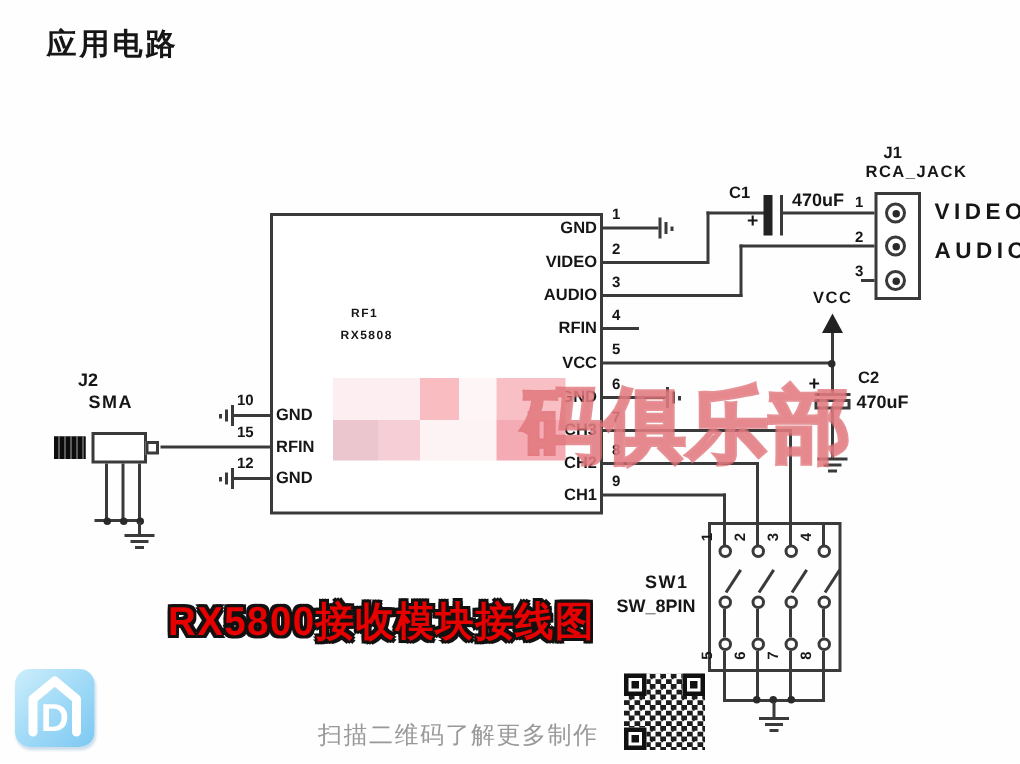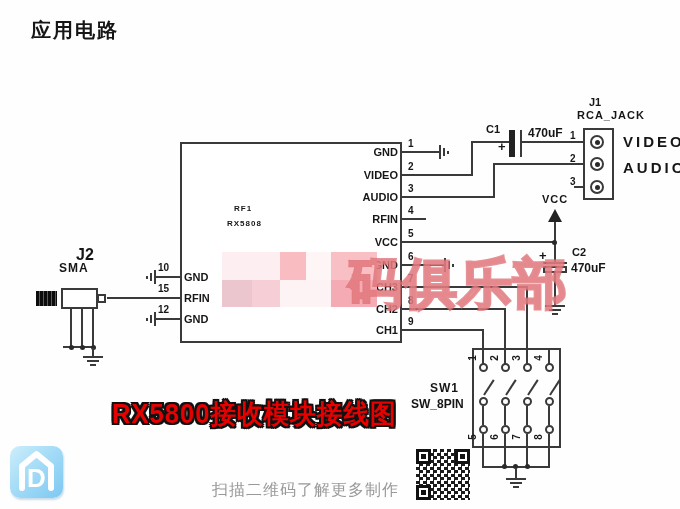--- a/index.html
+++ b/index.html
@@ -144,21 +144,21 @@
   <div class="ring" style="left:590px;top:157px;width:14px;height:14px"></div>
   <div class="dot" style="left:595px;top:162px"></div>
   <div class="ring" style="left:590px;top:180px;width:14px;height:14px"></div>
   <div class="dot" style="left:595px;top:185px"></div>
   <span class="num" style="left:570px;top:131px">1</span>
   <span class="num" style="left:570px;top:154px">2</span>
   <span class="num" style="left:570px;top:177px">3</span>
   <div class="lbl" style="left:623px;top:134px;font-size:15px;letter-spacing:3px;font-weight:600">VIDEO</div>
   <div class="lbl" style="left:623px;top:160px;font-size:15px;letter-spacing:3px;font-weight:600">AUDIO_</div>
 
-  <div class="lbl" style="left:76px;top:247px;font-size:16px">J2</div>
+  <div class="lbl" style="left:52px;top:247px;font-size:12px">J2</div>
   <div class="lbl" style="left:59px;top:262px;font-size:12px;letter-spacing:1px">SMA</div>
   <div class="abs" style="left:36px;top:291px;width:21px;height:15px;background:#181818;background-image:repeating-linear-gradient(90deg,#0c0c0c 0 3px,#5a5a5a 3px 4px)"></div>
   <div class="abs" style="left:61px;top:288px;width:37px;height:21px;border:2px solid #3a3a3a;box-sizing:border-box;background:#fff"></div>
   <div class="abs" style="left:97px;top:294px;width:9px;height:9px;border:2px solid #3a3a3a;box-sizing:border-box;background:#fff"></div>
   <i class="w" style="left:70px;top:309px;width:2px;height:38px"></i>
   <i class="w" style="left:81px;top:309px;width:2px;height:38px"></i>
   <i class="w" style="left:92px;top:309px;width:2px;height:38px"></i>
   <i class="w" style="left:63px;top:346px;width:32px;height:2px"></i>
   <div class="dot" style="left:69px;top:345px"></div>
   <div class="dot" style="left:80px;top:345px"></div>

